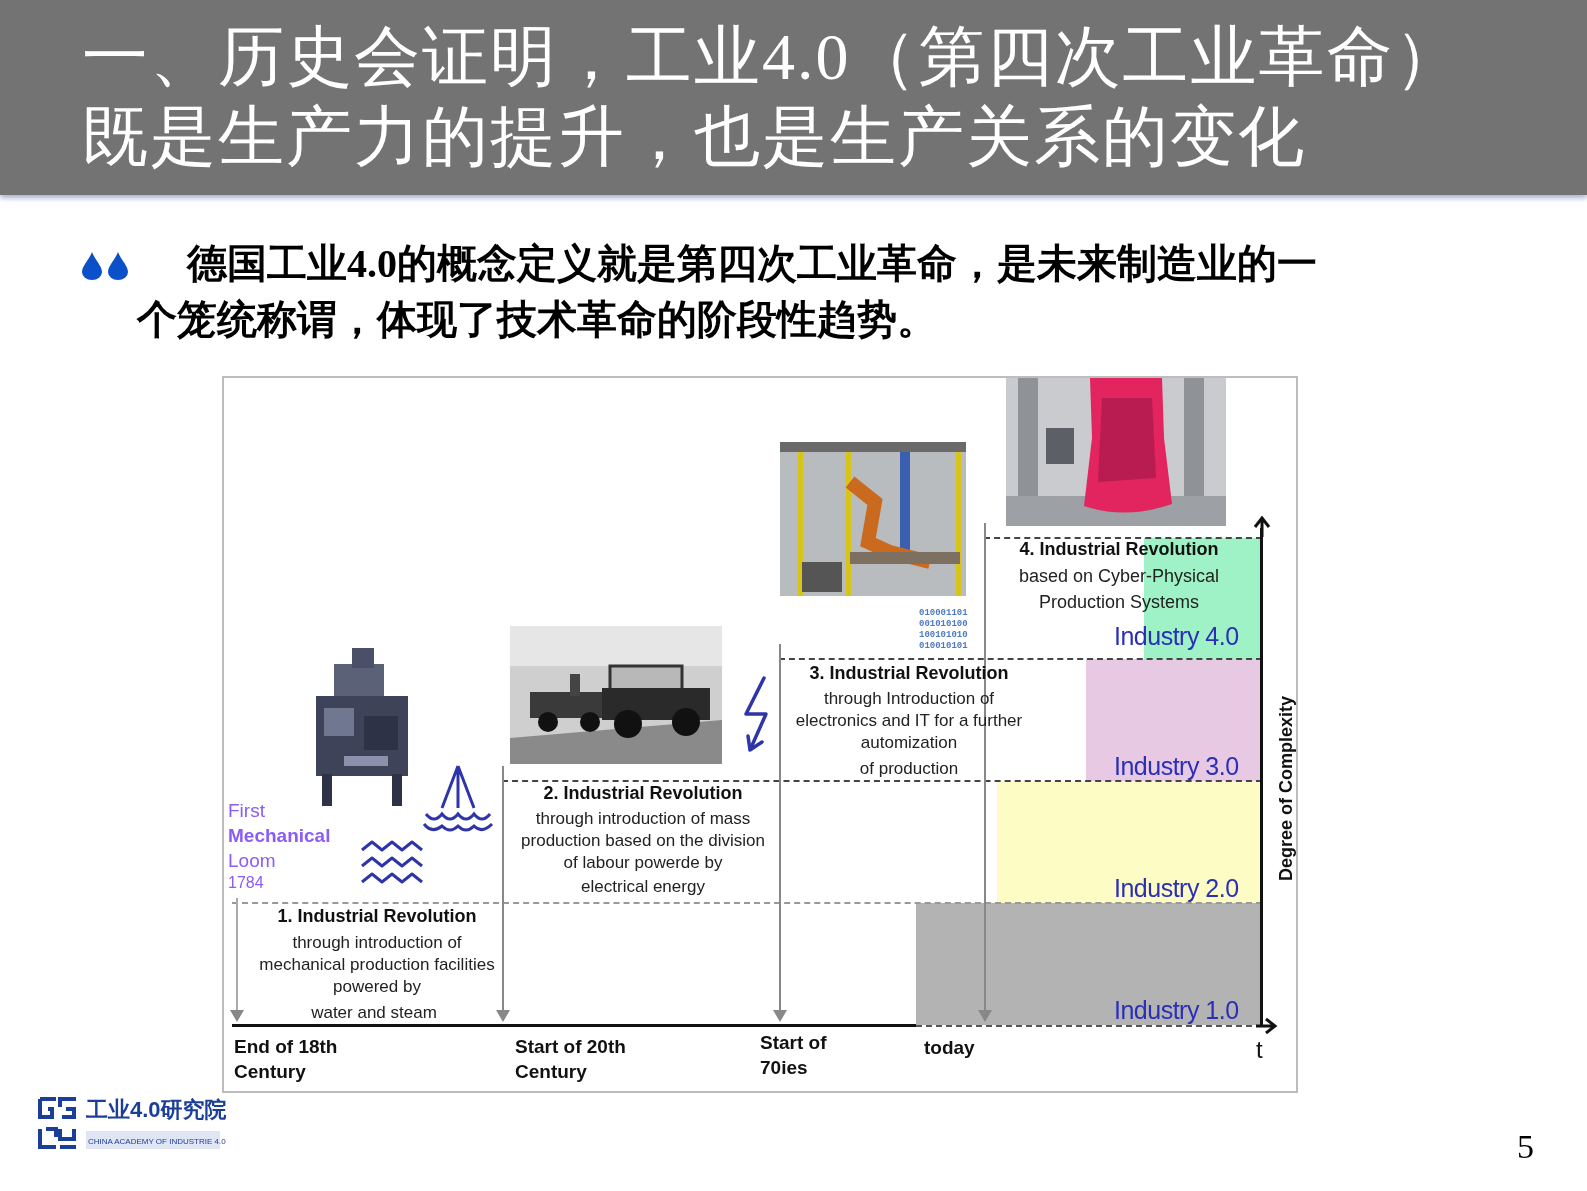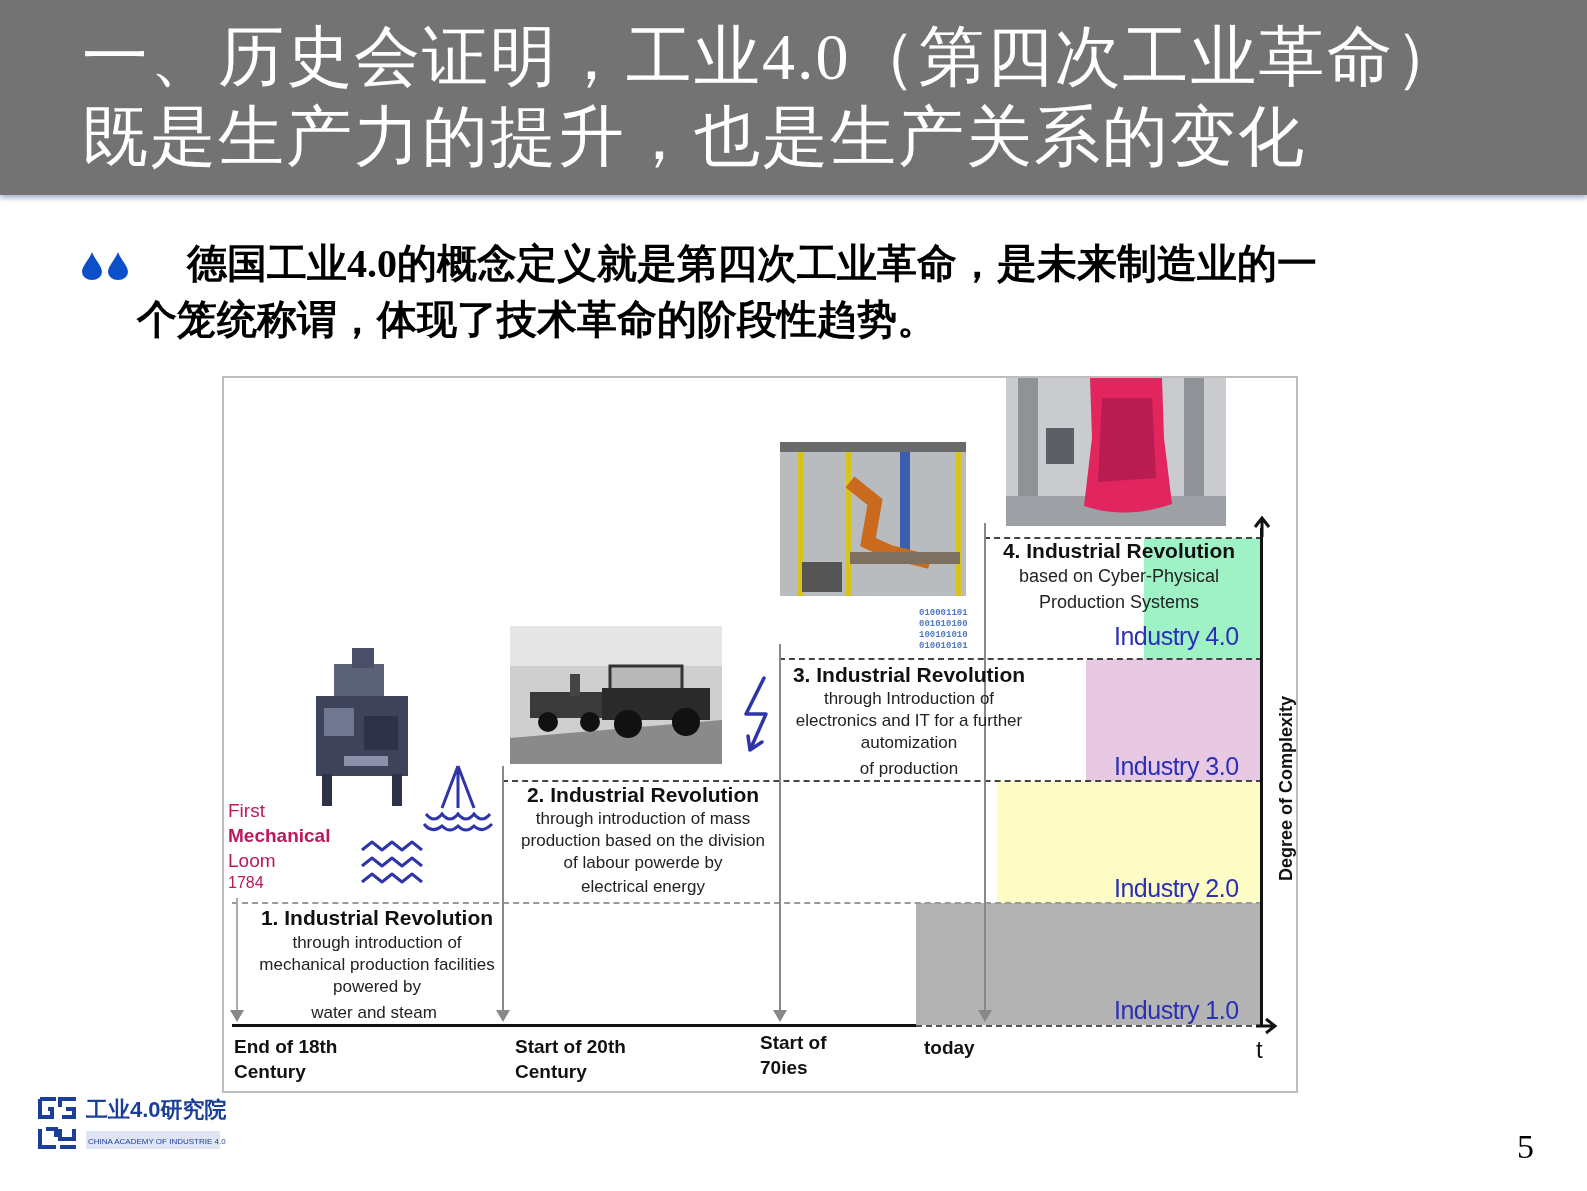--- a/index.html
+++ b/index.html
@@ -14,21 +14,21 @@
   .b1 { left:187px; top:244px; } .b2 { left:137px; top:300px; }
 
   .figure { position:absolute; left:222px; top:376px; width:1072px; height:713px; border:2px solid #bdbdbd; background:#fff; overflow:hidden;
             font-family:"Liberation Sans","DejaVu Sans",sans-serif; }
   .abs { position:absolute; }
   .band { position:absolute; }
   .dash-h { position:absolute; height:0; border-top:2px dashed #444; }
   .vline { position:absolute; width:2px; background:#888; }
   .arrowhead { position:absolute; width:0; height:0; border-left:7px solid transparent; border-right:7px solid transparent; border-top:12px solid #888; }
   .ind-label { position:absolute; color:#2b2fb8; font-size:25px; white-space:nowrap; letter-spacing:-0.5px; }
-  .rev-title { position:absolute; font-weight:bold; font-size:21px; color:#111; white-space:nowrap; text-align:center; }
+  .rev-title { position:absolute; font-weight:bold; font-size:18px; color:#111; white-space:nowrap; text-align:center; }
   .rev-desc { position:absolute; font-size:17px; color:#222; text-align:center; line-height:22px; }
   .xlabel { position:absolute; font-weight:bold; font-size:19px; color:#111; text-align:left; line-height:25px; white-space:nowrap; }
   .photo { position:absolute; }
   .binary { position:absolute; font-family:"Liberation Mono","DejaVu Sans Mono",monospace; font-size:9px; color:#4e79c4; line-height:11px; font-weight:bold; }
   .logo { position:absolute; left:36px; top:1093px; width:190px; height:62px; }
   .page-num { position:absolute; left:1517px; top:1128px; font-size:34px; color:#000; }
 </style>
 </head>
 <body>
 
@@ -98,21 +98,21 @@
   <div class="rev-title" style="left:550px; top:285px; width:270px;">3. Industrial Revolution</div>
   <div class="rev-desc" style="left:550px; top:310px; width:270px;">through Introduction of</div>
   <div class="rev-desc" style="left:550px; top:332px; width:270px;">electronics and IT for a further</div>
   <div class="rev-desc" style="left:550px; top:354px; width:270px;">automization</div>
   <div class="rev-desc" style="left:550px; top:380px; width:270px;">of production</div>
 
   <div class="rev-title" style="left:760px; top:161px; width:270px;">4. Industrial Revolution</div>
   <div class="rev-desc" style="left:760px; top:187px; width:270px; font-size:18px;">based on Cyber-Physical</div>
   <div class="rev-desc" style="left:760px; top:213px; width:270px; font-size:18px;">Production Systems</div>
 
-  <div class="abs" style="left:4px; top:420px; font-size:19px; line-height:25px; color:#be185d;">
+  <div class="abs" style="left:4px; top:420px; font-size:19px; line-height:25px; color:#8b5cf6;">
     <div>First</div>
     <div style="font-weight:bold;">Mechanical</div>
     <div>Loom</div>
     <div style="font-size:16px; line-height:20px;">1784</div>
   </div>
 
   <div class="xlabel" style="left:10px; top:656px; width:140px;">
     <div>End of  18th</div>
     <div>Century</div>
   </div>

